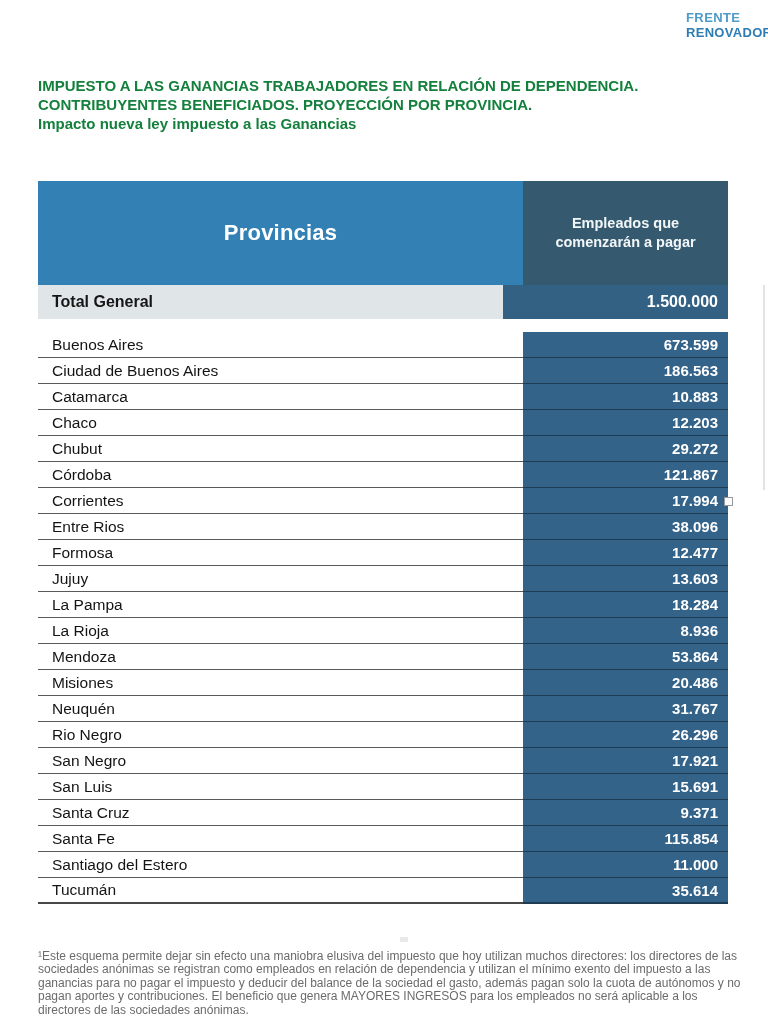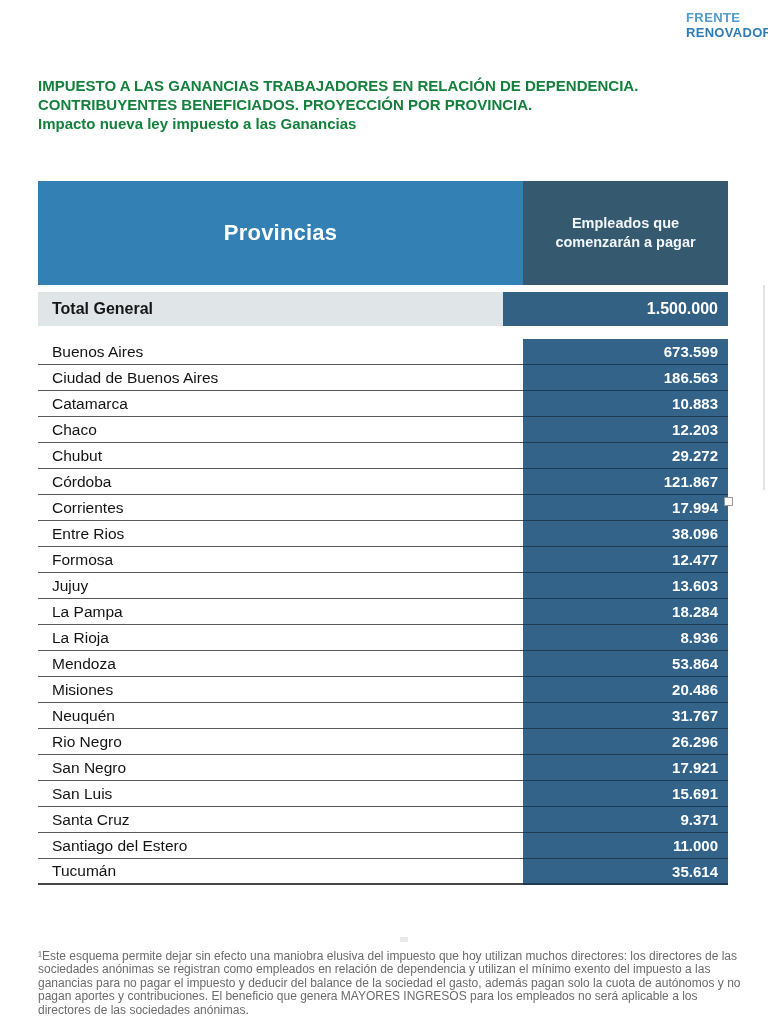--- a/index.html
+++ b/index.html
@@ -20,21 +20,21 @@
   .thead { display:flex; height:104px; }
   .th-left {
     width:485px; background:#3380b4; color:#ffffff; font-weight:700; font-size:22px;
     display:flex; align-items:center; justify-content:center; letter-spacing:0.2px;
   }
   .th-right {
     width:205px; background:#355a70; color:#f2f6f8; font-weight:700; font-size:14.5px; line-height:19px;
     display:flex; align-items:center; justify-content:center; text-align:center;
     padding:0 12px; box-sizing:border-box;
   }
-  .total-row { display:flex; height:34px; margin-top:7px; }
+  .total-row { display:flex; height:34px; }
   .total-label {
     width:485px; background:#e0e6e8; color:#161616; font-weight:700; font-size:16px;
     display:flex; align-items:center; padding-left:14px; box-sizing:border-box;
   }
   .total-value {
     width:235px; background:#336183; color:#ffffff; font-weight:700; font-size:16px;
     display:flex; align-items:center; justify-content:flex-end; padding-right:10px; box-sizing:border-box;
   }
   .rows { margin-top:13px; }
   .row { display:flex; height:26px; }
@@ -186,20 +186,24 @@
   <div class="row">
     <div class="cell-prov">San Luis</div>
     <div class="cell-val">15.691</div>
   </div>
 
   <div class="row">
     <div class="cell-prov">Santa Cruz</div>
     <div class="cell-val">9.371</div>
   </div>
 
+  <div class="row">
+    <div class="cell-prov">Santa Fe</div>
+    <div class="cell-val">115.854</div>
+  </div>
 
   <div class="row">
     <div class="cell-prov">Santiago del Estero</div>
     <div class="cell-val">11.000</div>
   </div>
 
   <div class="row">
     <div class="cell-prov">Tucumán</div>
     <div class="cell-val">35.614</div>
   </div>

